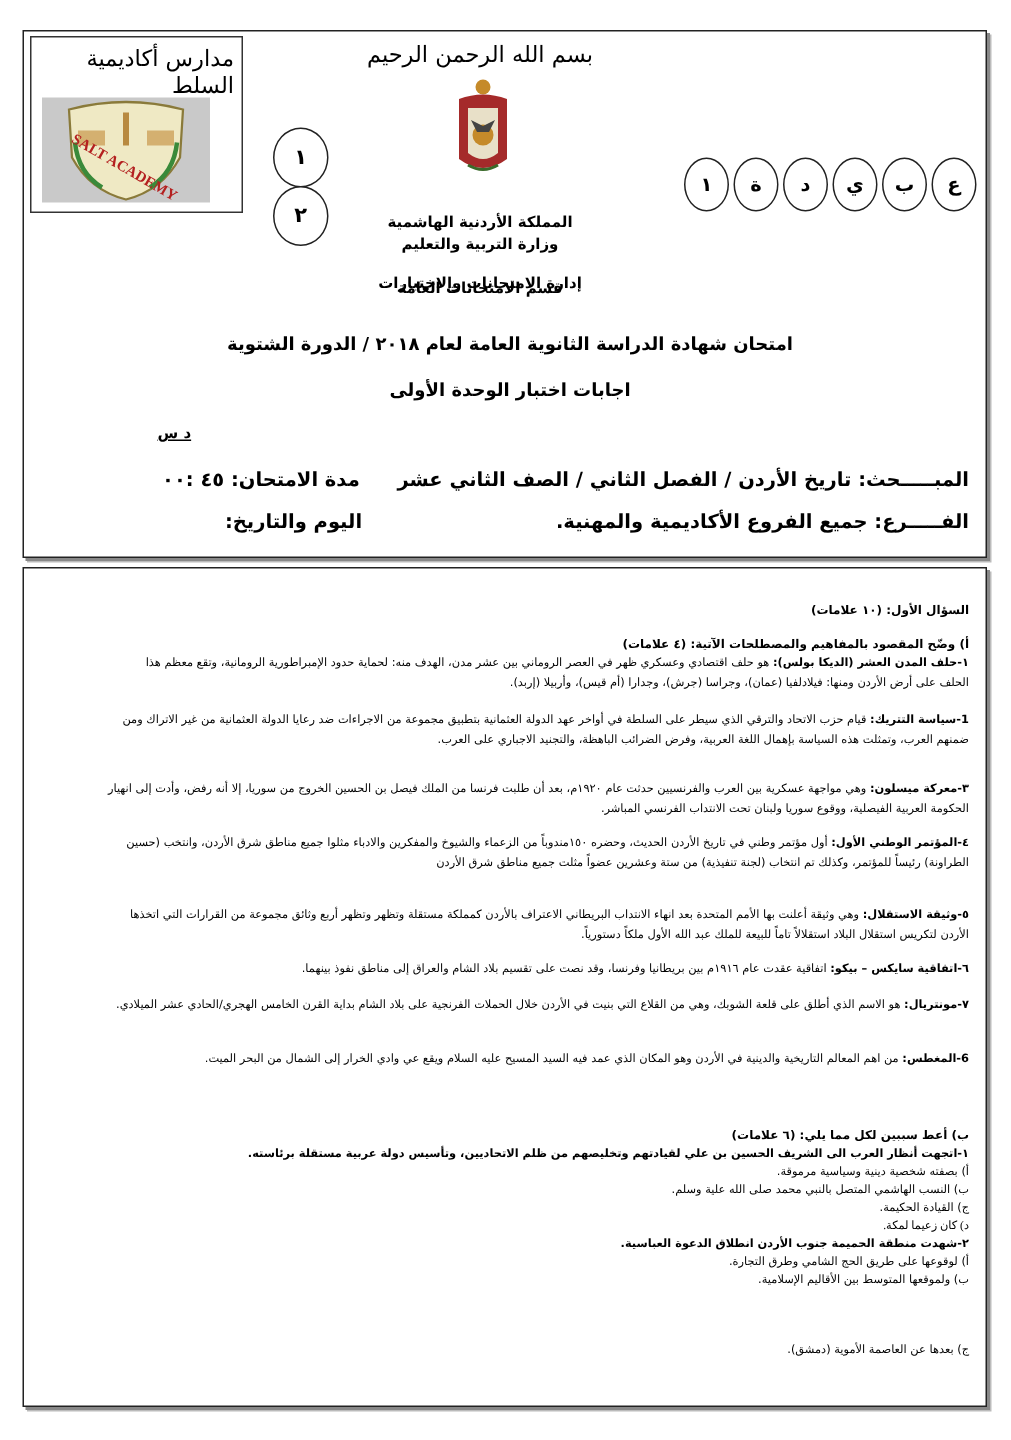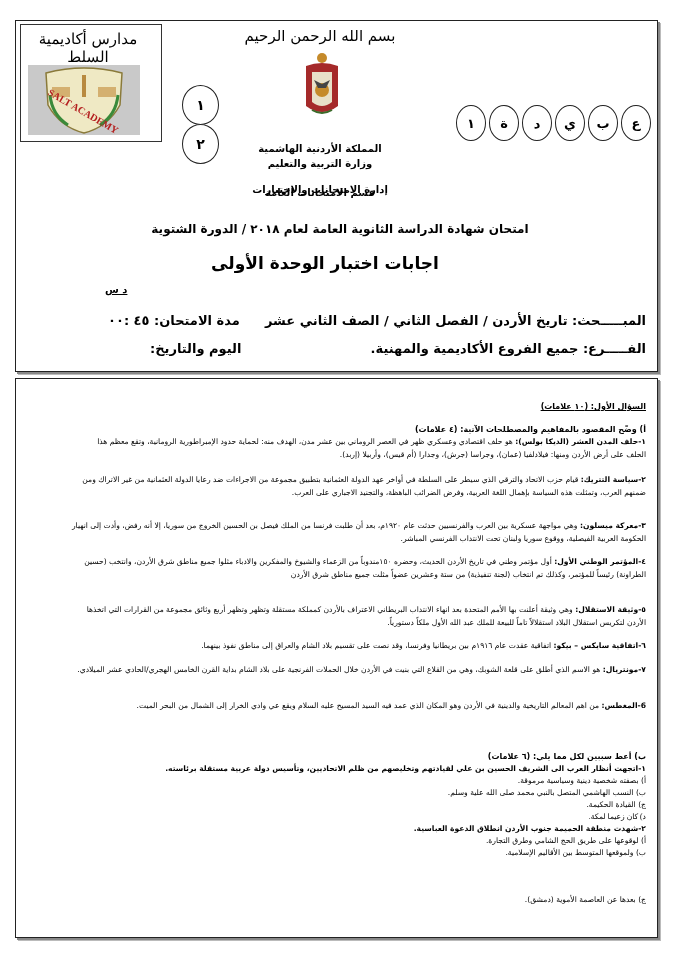--- a/index.html
+++ b/index.html
@@ -4,31 +4,31 @@
 <style>
   html,body{margin:0;padding:0;background:#fff;}
   body{width:674px;height:960px;position:relative;overflow:hidden;font-family:"DejaVu Sans",sans-serif;color:#000;}
   .frame{position:absolute;border:1.5px solid #222;box-shadow:2px 2px 0 #888, 3px 3px 0 #bbb;background:#fff;}
   #header-frame{left:15px;top:20px;width:641px;height:350px;}
   #body-frame{left:15px;top:378px;width:641px;height:558px;}
   .abs{position:absolute;}
   .center{text-align:center;}
   
   #school-box{left:20px;top:24px;width:140px;height:116px;border:1px solid #333;background:#fff;}
-  #school-name{left:20px;top:30px;width:136px;font-family:"DejaVu Serif",serif;font-size:15px;text-align:center;direction:rtl;}
+  #school-name{left:20px;top:30px;width:136px;font-family:"DejaVu Serif",serif;font-size:15px;text-align:right;direction:rtl;}
   #logo{left:28px;top:65px;width:112px;height:70px;background:#c9c9c9;}
   
   .circle{position:absolute;border:1.5px solid #222;border-radius:50%;display:flex;align-items:center;justify-content:center;font-weight:bold;background:#fff;}
   .big{width:35px;height:38px;font-size:14px;}
   .small{width:28px;height:34px;font-size:13px;}
   .hdr-line{position:absolute;left:200px;width:240px;text-align:center;direction:rtl;font-weight:bold;}
   .meta-row{position:absolute;font-size:13px;font-weight:bold;direction:rtl;}
   .q{position:absolute;right:28px;direction:rtl;text-align:right;font-size:7.6px;line-height:12.5px;}
   .q b{font-weight:bold;}
-  .u{text-decoration:underline;}
+  .u{}
 </style>
 </head>
 <body>
 
 <div id="header-frame" class="frame"></div>
 <div id="body-frame" class="frame"></div>
 
 <div id="school-box" class="abs"></div>
 <div id="school-name" class="abs">مدارس أكاديمية السلط</div>
 <div id="logo" class="abs">
@@ -65,34 +65,34 @@
 <div class="circle small" style="left:522px;top:105px;">د</div>
 <div class="circle small" style="left:489px;top:105px;">ة</div>
 <div class="circle small" style="left:456px;top:105px;">١</div>
 
 <div class="hdr-line" style="top:143px;font-size:10px;">المملكة الأردنية الهاشمية</div>
 <div class="hdr-line" style="top:158px;font-size:10px;">وزارة التربية والتعليم</div>
 <div class="hdr-line" style="top:184px;font-size:10px;">إدارة الامتحانات والاختبارات</div>
 <div class="hdr-line" style="top:187px;font-size:10px;">قسم الامتحانات العامة</div>
 
 <div class="abs center" style="left:100px;top:222px;width:480px;font-size:12px;font-weight:bold;direction:rtl;">امتحان شهادة الدراسة الثانوية العامة لعام ٢٠١٨ / الدورة الشتوية</div>
-<div class="abs center" style="left:185px;top:253px;width:280px;font-size:17px;font-weight:bold;direction:rtl;">اجابات اختبار الوحدة الأولى</div>
+<div class="abs center" style="left:200px;top:253px;width:280px;font-size:12px;font-weight:bold;direction:rtl;">اجابات اختبار الوحدة الأولى</div>
 
 <div class="abs" style="left:105px;top:284px;font-size:10px;font-weight:bold;text-decoration:underline;direction:rtl;">د   س</div>
 
 <div class="meta-row" style="right:28px;top:313px;">المبـــــحث: تاريخ الأردن / الفصل الثاني / الصف الثاني عشر</div>
 <div class="meta-row" style="left:108px;top:313px;">مدة الامتحان: ٤٥ :٠٠</div>
 <div class="meta-row" style="right:28px;top:341px;">الفـــــرع: جميع الفروع الأكاديمية والمهنية.</div>
 <div class="meta-row" style="left:150px;top:341px;">اليوم والتاريخ:</div>
 
 <div class="q u" style="top:401px;font-weight:bold;font-size:8px;">السؤال الأول: (١٠ علامات)</div>
 <div class="q" style="top:424px;font-weight:bold;font-size:8px;">أ) وضّح المقصود بالمفاهيم والمصطلحات الآتية: (٤ علامات)</div>
 
 <div class="q" style="top:436px;width:560px;"><b>١-حلف المدن العشر (الديكا بولس):</b><span> هو حلف اقتصادي وعسكري ظهر في العصر الروماني بين عشر مدن، الهدف منه: لحماية حدود الإمبراطورية الرومانية، وتقع معظم هذا الحلف على أرض الأردن ومنها: فيلادلفيا (عمان)، وجراسا (جرش)، وجدارا (أم قيس)، وأربيلا (إربد).</span></div>
-<div class="q" style="top:474px;width:575px;"><b>٢-سياسة التتريك:</b><span> قيام حزب الاتحاد والترقي الذي سيطر على السلطة في أواخر عهد الدولة العثمانية بتطبيق مجموعة من الاجراءات ضد رعايا الدولة العثمانية من غير الاتراك ومن ضمنهم العرب، وتمثلت هذه السياسة بإهمال اللغة العربية، وفرض الضرائب الباهظة، والتجنيد الاجباري على العرب.</span></div>
+<div class="q" style="top:474px;width:575px;"><b>1-سياسة التتريك:</b><span> قيام حزب الاتحاد والترقي الذي سيطر على السلطة في أواخر عهد الدولة العثمانية بتطبيق مجموعة من الاجراءات ضد رعايا الدولة العثمانية من غير الاتراك ومن ضمنهم العرب، وتمثلت هذه السياسة بإهمال اللغة العربية، وفرض الضرائب الباهظة، والتجنيد الاجباري على العرب.</span></div>
 <div class="q" style="top:520px;width:575px;"><b>٣-معركة ميسلون:</b><span> وهي مواجهة عسكرية بين العرب والفرنسيين حدثت عام ١٩٢٠م، بعد أن طلبت فرنسا من الملك فيصل بن الحسين الخروج من سوريا، إلا أنه رفض، وأدت إلى انهيار الحكومة العربية الفيصلية، ووقوع سوريا ولبنان تحت الانتداب الفرنسي المباشر.</span></div>
 <div class="q" style="top:556px;width:575px;"><b>٤-المؤتمر الوطني الأول:</b><span> أول مؤتمر وطني في تاريخ الأردن الحديث، وحضره ١٥٠مندوباً من الزعماء والشيوخ والمفكرين والادباء مثلوا جميع مناطق شرق الأردن، وانتخب (حسين الطراونة) رئيساً للمؤتمر، وكذلك تم انتخاب (لجنة تنفيذية) من ستة وعشرين عضواً مثلت جميع مناطق شرق الأردن</span></div>
 <div class="q" style="top:604px;width:575px;"><b>٥-وثيقة الاستقلال:</b><span> وهي وثيقة أعلنت بها الأمم المتحدة بعد انهاء الانتداب البريطاني الاعتراف بالأردن كمملكة مستقلة وتظهر وتظهر أربع وثائق مجموعة من القرارات التي اتخذها الأردن لتكريس استقلال البلاد استقلالاً تاماً للبيعة للملك عبد الله الأول ملكاً دستورياً.</span></div>
 <div class="q" style="top:640px;width:575px;"><b>٦-اتفاقية سايكس – بيكو:</b><span> اتفاقية عقدت عام ١٩١٦م بين بريطانيا وفرنسا، وقد نصت على تقسيم بلاد الشام والعراق إلى مناطق نفوذ بينهما.</span></div>
 <div class="q" style="top:664px;width:575px;"><b>٧-مونتريال:</b><span> هو الاسم الذي أطلق على قلعة الشوبك، وهي من القلاع التي بنيت في الأردن خلال الحملات الفرنجية على بلاد الشام بداية القرن الخامس الهجري/الحادي عشر الميلادي.</span></div>
 <div class="q" style="top:700px;width:575px;"><b>6-المغطس:</b><span> من اهم المعالم التاريخية والدينية في الأردن وهو المكان الذي عمد فيه السيد المسيح عليه السلام ويقع عي وادي الخرار إلى الشمال من البحر الميت.</span></div>
 
 <div class="q" style="top:751px;font-weight:bold;font-size:8px;">ب) أعط سببين لكل مما يلي: (٦ علامات)</div>
 <div class="q" style="top:763px;font-weight:bold;">١-اتجهت أنظار العرب الى الشريف الحسين بن علي لقيادتهم وتخليصهم من ظلم الاتحاديين، وتأسيس دولة عربية مستقلة برئاسته.</div>
 <div class="q" style="top:775px;">أ) بصفته شخصية دينية وسياسية مرموقة.</div>

